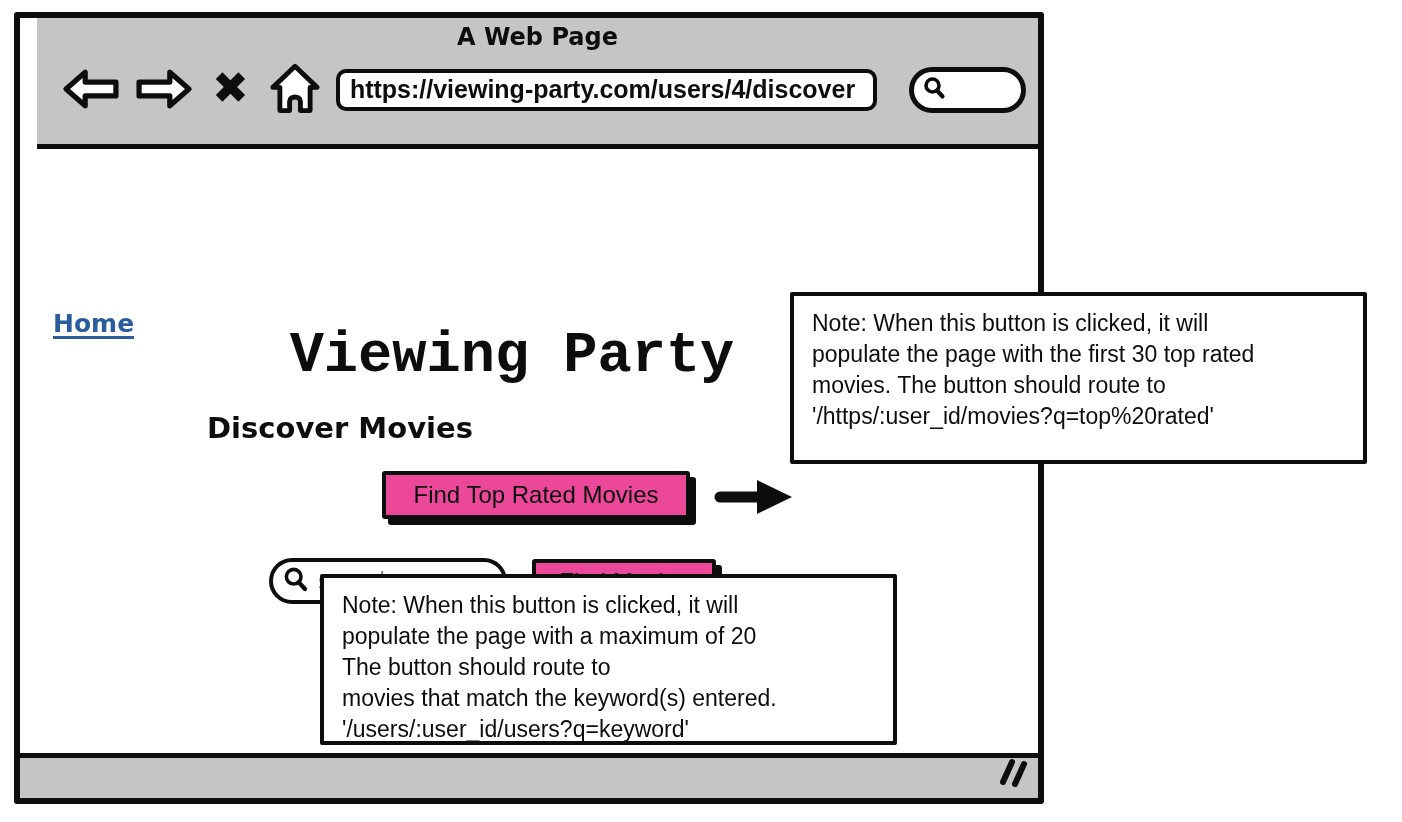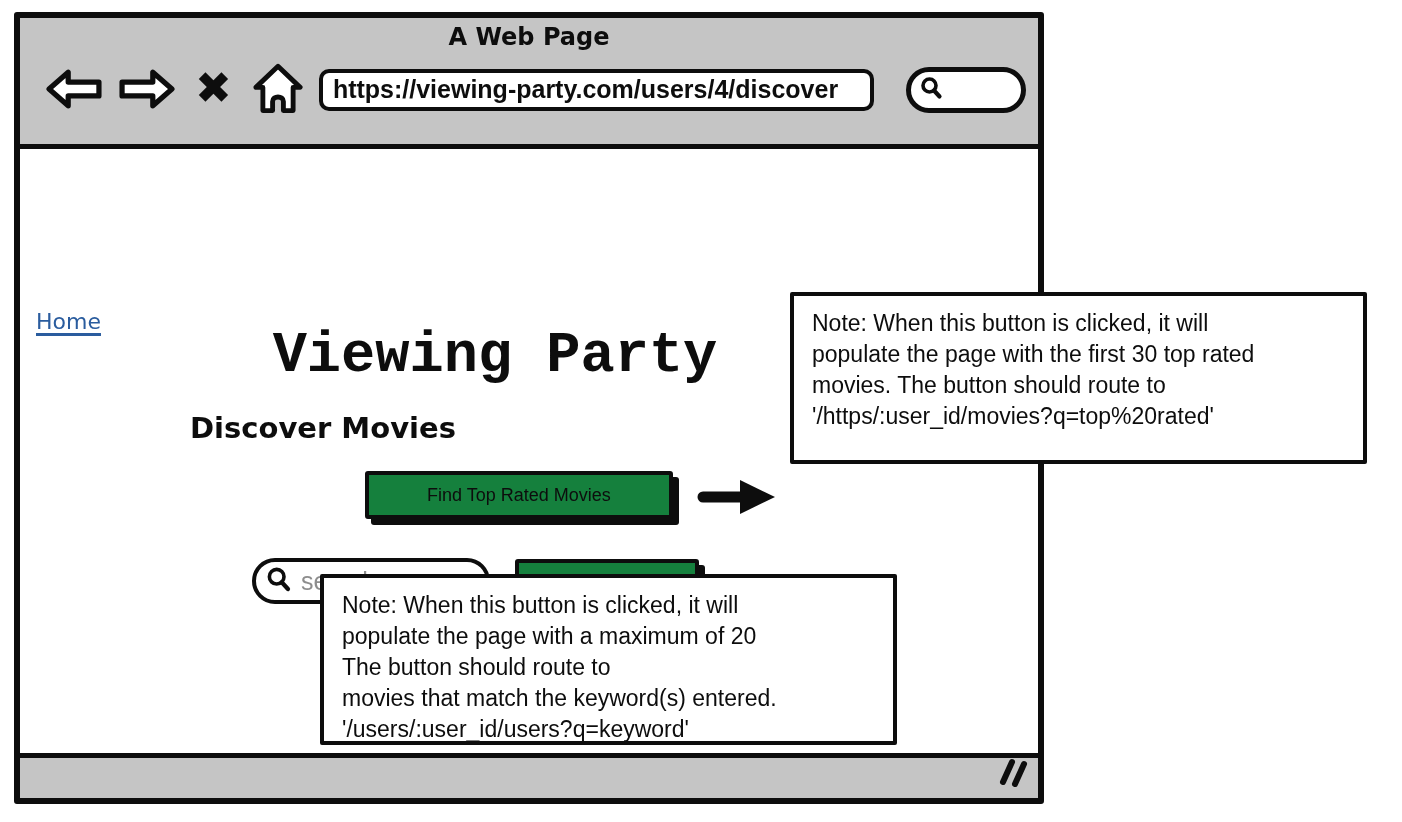--- a/index.html
+++ b/index.html
@@ -3,21 +3,21 @@
 <meta charset="utf-8">
 <style>
   * { margin:0; padding:0; box-sizing:border-box; }
   html,body { background:#fff; }
   body { font-family:"Liberation Sans", sans-serif; color:#0d0d0d; }
   .stage { position:relative; width:1402px; height:822px; background:#fff; overflow:hidden; }
 
   
   .window {
     position:absolute; left:14px; top:12px; width:1030px; height:792px;
-    border:6px solid #0d0d0d; border-radius:3px; background:#fff; z-index:1;
+    border:6px solid #0d0d0d; border-radius:3px; background:#fff; z-index:1;padding-left:17px;
   }
   .titlebar {
     position:relative; width:100%; height:131px;
     background:#c5c5c5; border-bottom:5px solid #0d0d0d;
   }
   .window-title {
     position:absolute; top:5px; left:0; right:0; text-align:center;
     font-family:"DejaVu Sans", sans-serif; font-weight:700; font-size:24px;
   }
   .toolbar {
@@ -39,35 +39,35 @@
   .chrome-search {
     margin-left:32px; width:120px; height:46px;
     border:5px solid #0d0d0d; border-radius:24px; background:#fff;
     display:flex; align-items:center; padding-left:9px; cursor:pointer;
   }
 
   
   .content { position:relative; width:100%; }
   .home-link {
     position:absolute; left:16px; top:160px;
-    font-family:"DejaVu Sans", sans-serif; font-weight:400; font-size:22px;
+    font-family:"DejaVu Sans", sans-serif; font-weight:700; font-size:25px;
     color:#2a5c9e; text-decoration:underline; text-decoration-thickness:2.5px; text-underline-offset:4px;
   }
   .page-title {
     position:absolute; left:190px; top:174px; width:570px; text-align:center;
     font-family:Liberation Mono, monospace; font-weight:700; font-size:57px; line-height:66px;
   }
   .page-subtitle {
     position:absolute; left:170px; top:262px; width:574px; text-align:left;
     font-family:"DejaVu Sans", sans-serif; font-weight:700; font-size:29px;
   }
   .wf-button {
-    position:absolute; background:#15803d; border:4px solid #0d0d0d; border-radius:3px;
+    position:absolute; background:#ec4899; border:4px solid #0d0d0d; border-radius:3px;
     box-shadow:6px 6px 0 0 #0d0d0d; font-family:"Liberation Sans", sans-serif;
-    font-size:18px; color:#0d0d0d; cursor:pointer; display:flex; align-items:center; justify-content:center;
+    font-size:24px; color:#0d0d0d; cursor:pointer; display:flex; align-items:center; justify-content:center;
   }
   .btn-top-rated { left:345px; top:322px; width:308px; height:48px; }
   .btn-find-movies { left:495px; top:410px; width:184px; height:46px; }
   .movie-search {
     position:absolute; left:232px; top:409px; width:238px; height:46px;
     border:4px solid #0d0d0d; border-radius:23px; background:#fff;
     display:flex; align-items:center; padding-left:10px;
   }
   .movie-search input {
     border:none; outline:none; background:transparent; width:170px; margin-left:8px;

